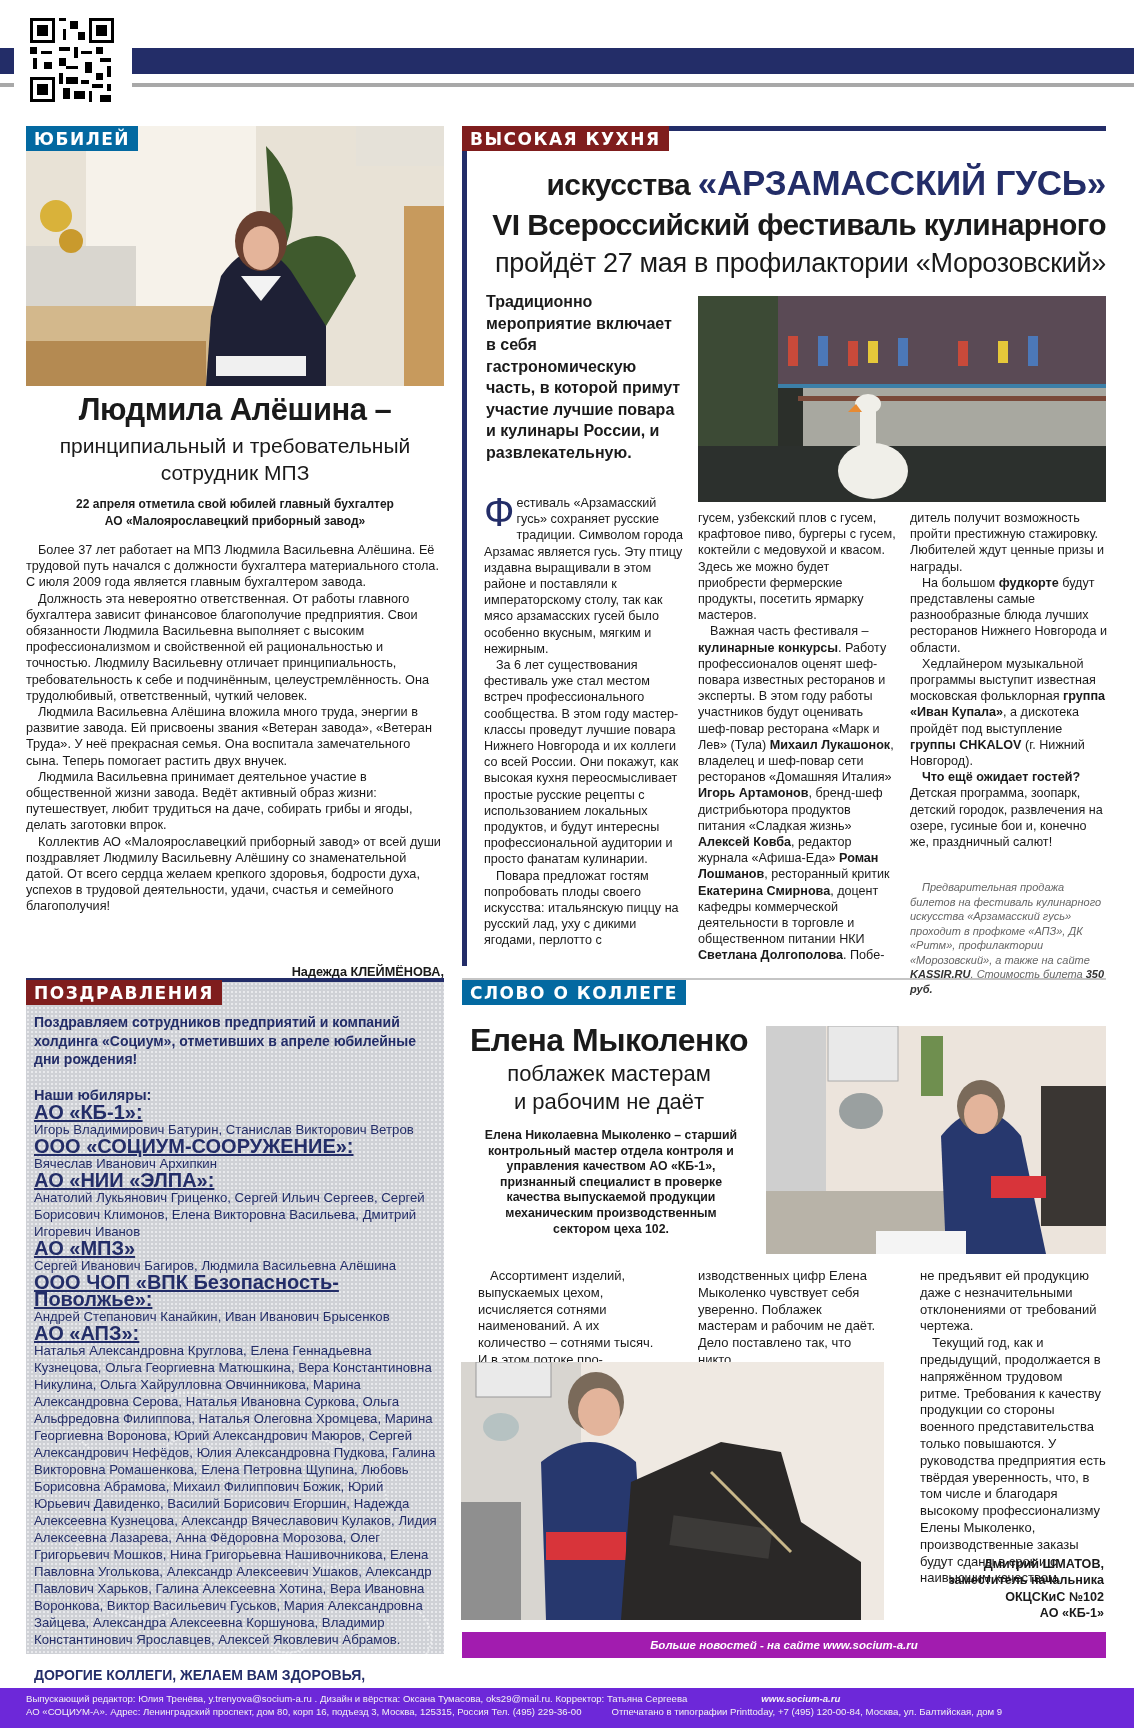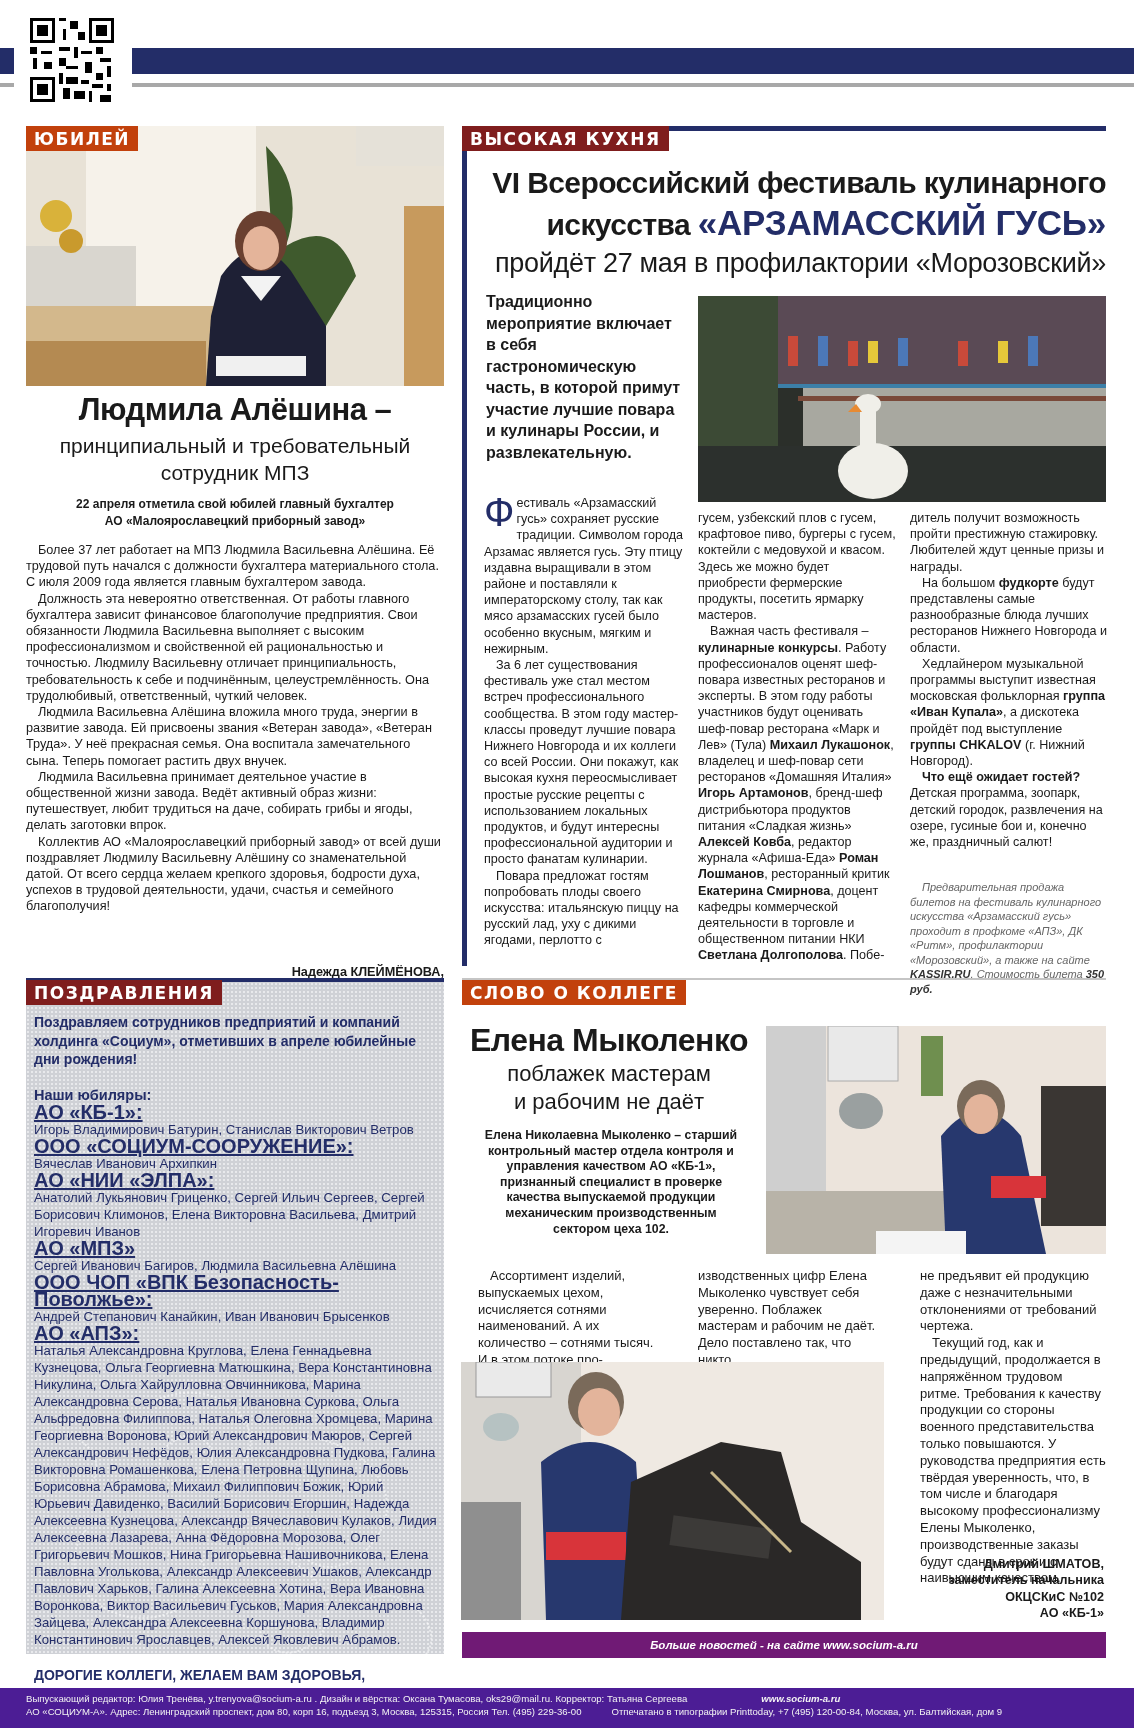--- a/index.html
+++ b/index.html
@@ -8,21 +8,21 @@
   .abs { position: absolute; }
 
   
   .qr { left: 26px; top: 14px; width: 92px; height: 92px; background: #fff; }
   .qr svg { width: 100%; height: 100%; display: block; }
   .bar-blue { left: 0; top: 48px; width: 1134px; height: 26px; background: #232d68; }
   .bar-gray { left: 0; top: 83px; width: 1134px; height: 4px; background: #a8a8a8; }
   .qr-mask { left: 14px; top: 40px; width: 118px; height: 52px; background: #fff; }
 
   
-  .label-gray { background: #c2410c; color: #fff; font-weight: 700; font-size: 17px; letter-spacing: 1.5px; padding: 3px 8px 2px 8px; font-family: "DejaVu Sans", sans-serif; }
+  .label-gray { background: #0369a1; color: #fff; font-weight: 700; font-size: 17px; letter-spacing: 1.5px; padding: 3px 8px 2px 8px; font-family: "DejaVu Sans", sans-serif; }
   .label-navy { background: #7f1d1d; color: #fff; font-weight: 700; font-size: 17px; letter-spacing: 1.5px; padding: 3px 8px 2px 8px; font-family: "DejaVu Sans", sans-serif; }
 
   
   .photo1 { left: 26px; top: 126px; width: 418px; height: 260px; overflow: hidden; }
   .title1 { left: 26px; top: 392px; width: 418px; text-align: center; font-size: 31px; font-weight: 700; letter-spacing: -0.5px; }
   .subtitle1 { left: 26px; top: 432px; width: 418px; text-align: center; font-size: 21px; line-height: 27px; }
   .lead1 { left: 26px; top: 496px; width: 418px; text-align: center; font-size: 12px; font-weight: 700; line-height: 17px; }
   .body1 { left: 26px; top: 542px; width: 418px; font-size: 12.7px; line-height: 16.2px; text-align: left; }
   .body1 p { text-indent: 12px; }
   .sign1 { left: 26px; top: 964px; width: 418px; text-align: right; font-size: 12.7px; font-weight: 700; line-height: 17px; }
@@ -65,24 +65,24 @@
   .coll-sub { left: 458px; top: 1060px; width: 302px; text-align: center; font-size: 22px; line-height: 28px; }
   .coll-lead { left: 480px; top: 1128px; width: 262px; text-align: center; font-size: 12.3px; font-weight: 700; line-height: 15.6px; }
   .photo3 { left: 766px; top: 1026px; width: 340px; height: 228px; overflow: hidden; }
   .coll-col { font-size: 13px; line-height: 16.8px; }
   .coll-col p { text-indent: 12px; margin-left: 16px; }
   .ccol-a { left: 462px; top: 1268px; width: 198px; }
   .ccol-b { left: 682px; top: 1268px; width: 200px; }
   .ccol-c { left: 904px; top: 1268px; width: 202px; }
   .photo4 { left: 461px; top: 1362px; width: 423px; height: 258px; overflow: hidden; }
   .coll-sign { left: 904px; top: 1556px; width: 200px; text-align: right; font-size: 12.6px; font-weight: 700; line-height: 16.4px; }
-  .news-bar { left: 462px; top: 1632px; width: 644px; height: 26px; background: #701a75; color: #fff; font-style: italic; font-weight: 700; font-size: 11.5px; text-align: center; line-height: 26px; }
-
-  
-  .footer { left: 0; top: 1688px; width: 1134px; height: 40px; background: #4c1d95; color: #f3f3f3; font-size: 9.6px; line-height: 13px; padding: 4px 26px; }
+  .news-bar { left: 462px; top: 1632px; width: 644px; height: 26px; background: #a21caf; color: #fff; font-style: italic; font-weight: 700; font-size: 11.5px; text-align: center; line-height: 26px; }
+
+  
+  .footer { left: 0; top: 1688px; width: 1134px; height: 40px; background: #6d28d9; color: #f3f3f3; font-size: 9.6px; line-height: 13px; padding: 4px 26px; }
   .footer .row { display: flex; white-space: nowrap; }
   .footer .site { font-style: italic; font-weight: 700; margin-left: 74px; }
   .footer .printed { margin-left: 30px; }
 </style>
 </head>
 <body>
 
 <div class="abs bar-blue"></div>
 <div class="abs bar-gray"></div>
 <div class="abs qr-mask"></div>
@@ -168,22 +168,22 @@
 </div>
 <div class="abs sign1">
   <div>Надежда КЛЕЙМЁНОВА,</div>
   <div>начальник отдела кадров АО «МПЗ»</div>
 </div>
 
 <div class="abs fest-topline"></div>
 <div class="abs fest-leftline"></div>
 <div class="abs label-navy fest-label">ВЫСОКАЯ КУХНЯ</div>
 <div class="abs fest-title">
+  <div><span>искусства </span><span class="accent">«АРЗАМАССКИЙ ГУСЬ»</span></div>
   <div>VI Всероссийский фестиваль кулинарного</div>
-  <div><span>искусства </span><span class="accent">«АРЗАМАССКИЙ ГУСЬ»</span></div>
 </div>
 <div class="abs fest-sub">пройдёт 27 мая в профилактории «Морозовский»</div>
 <div class="abs fest-lead">Традиционно мероприятие включает в себя гастрономическую часть, в которой примут участие лучшие повара и кулинары России, и развлекательную.</div>
 <div class="abs photo2">
   <svg viewBox="0 0 408 206" width="408" height="206" preserveAspectRatio="none">
     <rect width="408" height="206" fill="#2b2f2a"></rect>
     <rect x="0" y="0" width="80" height="150" fill="#3c4a35"></rect>
     <rect x="80" y="0" width="328" height="90" fill="#5a4a55"></rect>
     <g fill="#c84a3a">
         <rect x="90" y="40" width="10" height="30"></rect>

